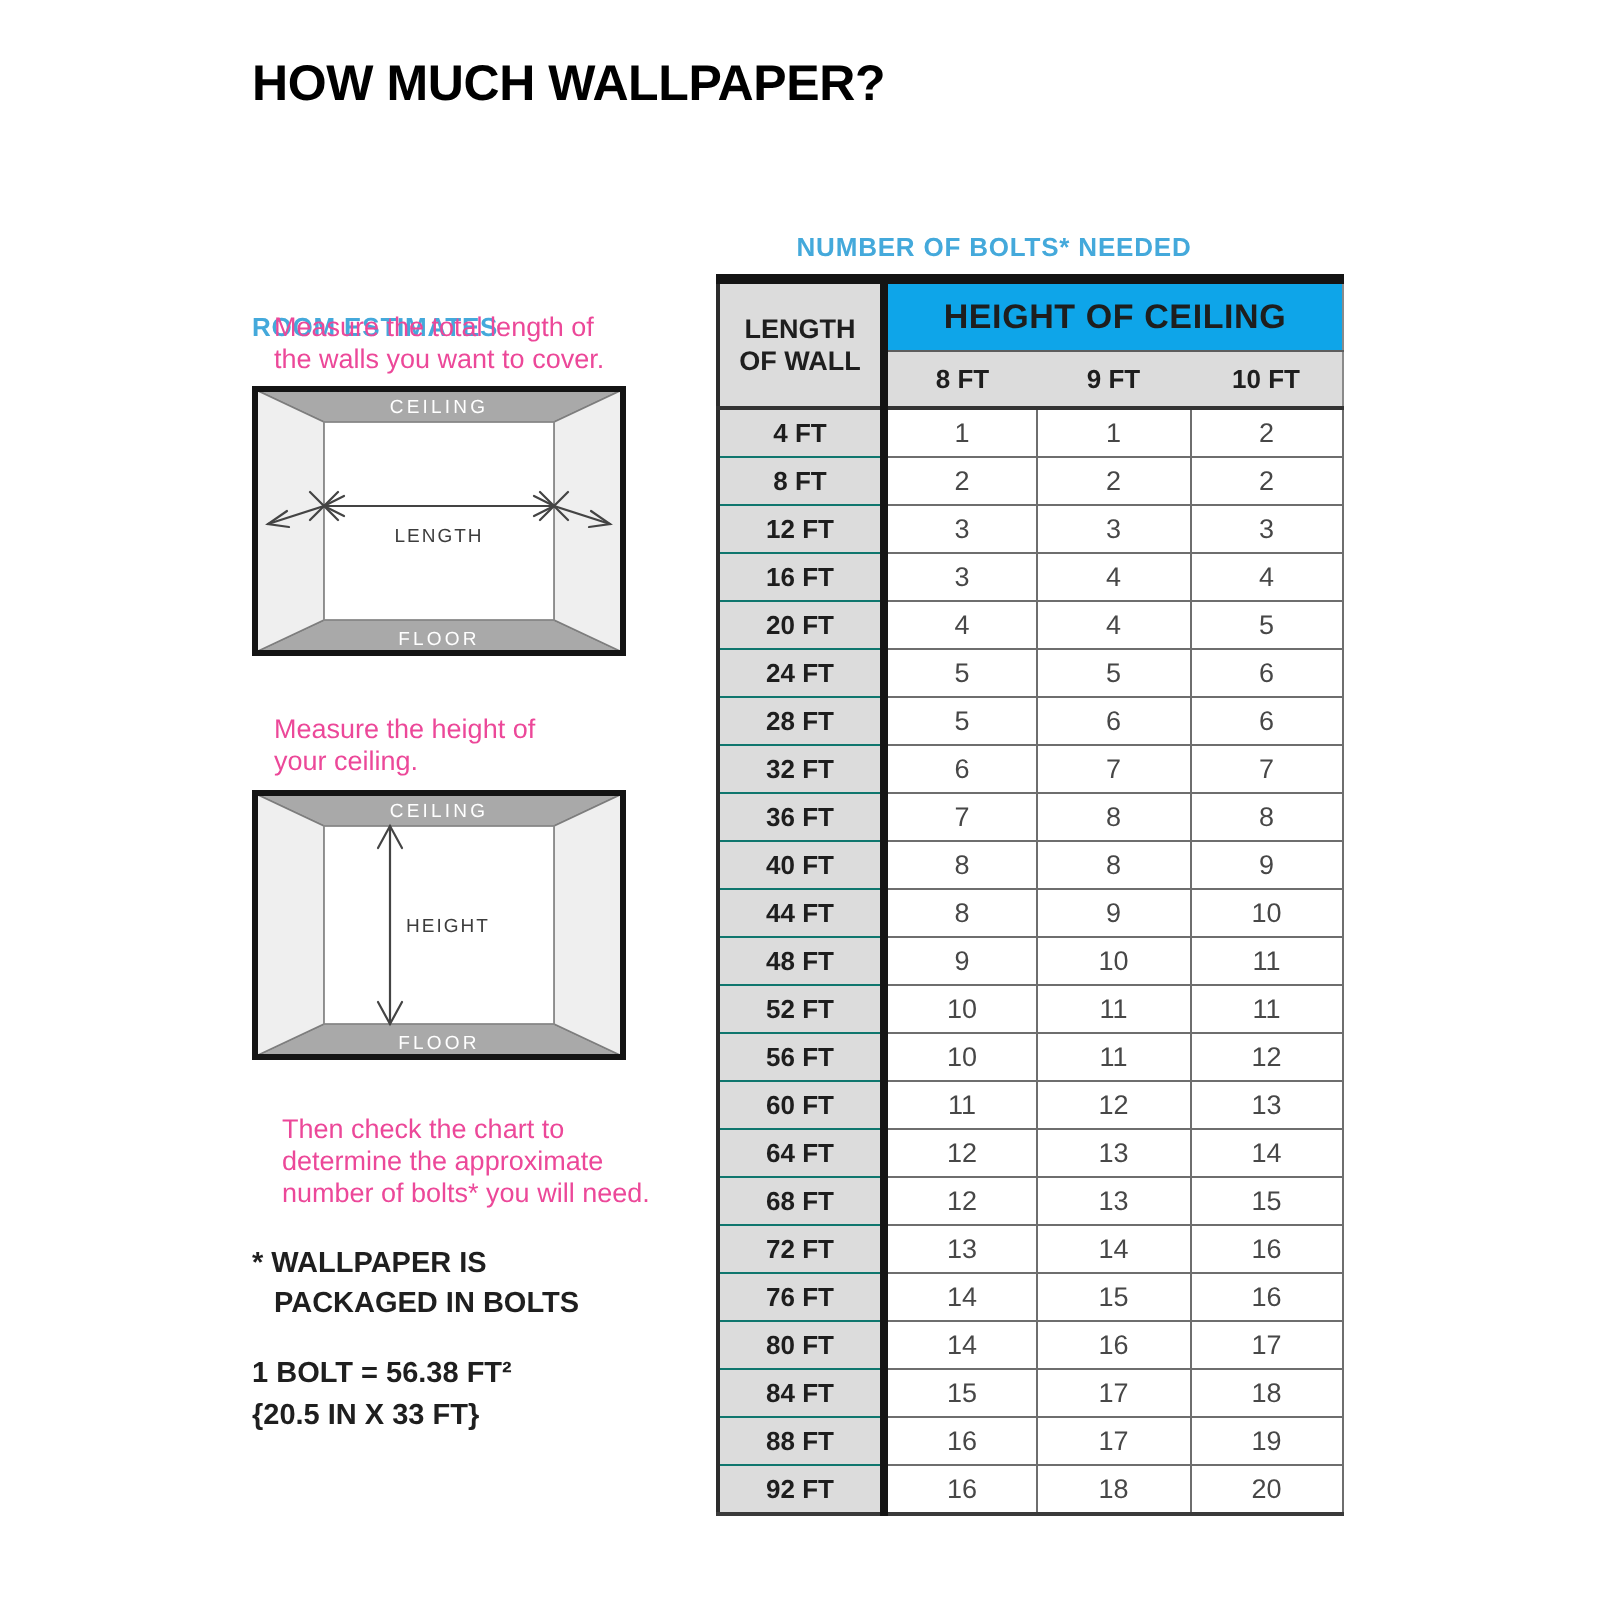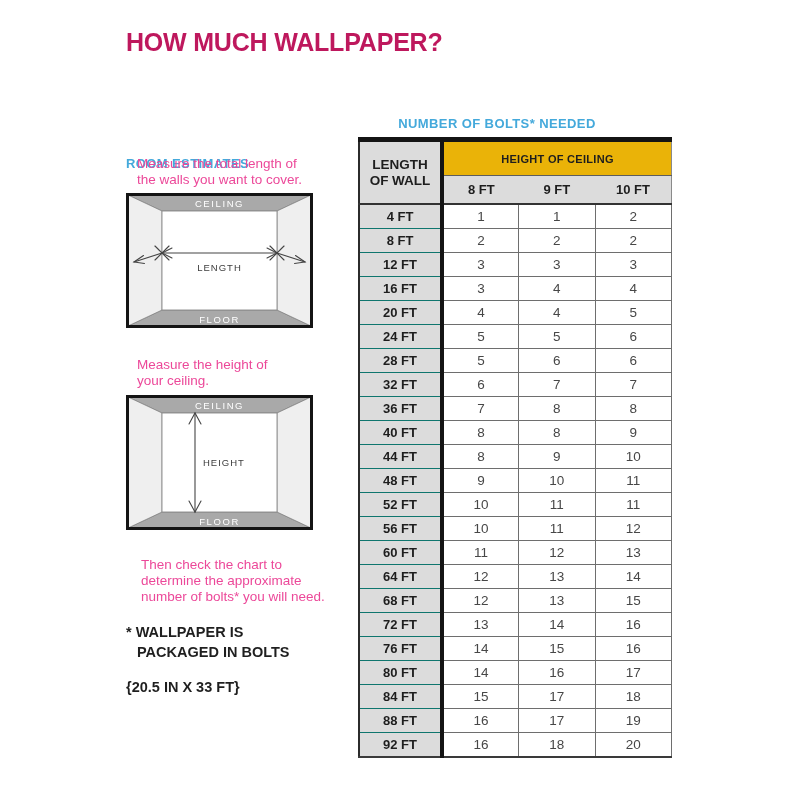--- a/index.html
+++ b/index.html
@@ -7,21 +7,21 @@
     width: 800px; height: 800px; background: #ffffff;
     font-family: "Liberation Sans", sans-serif;
     position: relative; overflow: hidden;
     -webkit-font-smoothing: antialiased;
   }
   .abs { position: absolute; }
 
   .page-title {
     left: 126px; top: 28px;
     font-size: 25px; font-weight: bold; letter-spacing: -0.2px;
-    color: #be185d; margin: 0;
+    color: #000000; margin: 0;
   }
   .section-heading {
     font-size: 13px; font-weight: bold; letter-spacing: 0.4px;
     color: #44a9db; margin: 0;
   }
   .room-heading { left: 126px; top: 116px; margin-top: 40px; }
   .table-heading { left: 330px; top: 116px; width: 334px; text-align: center; }
 
   .body-text {
     font-size: 13.5px; line-height: 16px; color: #ec4899;
@@ -56,22 +56,22 @@
   }
   table.bolts th, table.bolts td { padding: 0; text-align: center; vertical-align: middle; }
 
   th.wall-col-header {
     width: 80px; background: #dcdcdc; color: #1e1e1e;
     font-size: 13.5px; font-weight: bold; line-height: 16px;
     border-right: 4px solid #141414; border-bottom: 2px solid #333333;
     white-space: pre-line;
   }
   th.group-header {
-    background: #eab308; color: #1e1e1e; height: 33px;
-    font-size: 11px; font-weight: bold; letter-spacing: 0.3px;
+    background: #0ea5e9; color: #1e1e1e; height: 33px;
+    font-size: 17px; font-weight: bold; letter-spacing: 0.3px;
     border-bottom: 1px solid #5d5d5d;
   }
   tr.subhead th {
     background: #dcdcdc; color: #1e1e1e; height: 27px;
     font-size: 13px; font-weight: bold;
     border-bottom: 2px solid #333333; border-left: none; border-right: none;
   }
   table.bolts tbody th {
     background: #dcdcdc; color: #1e1e1e;
     font-size: 13px; font-weight: bold; height: 23px; line-height: 23px;
@@ -147,20 +147,21 @@
   <p class="abs body-text step3">Then check the chart to
 determine the approximate
 number of bolts* you will need.</p>
 
   <div class="abs footnote">
     <div class="line1">* WALLPAPER IS</div>
     <div class="line2">PACKAGED IN BOLTS</div>
   </div>
 
   <div class="abs bolt-info">
+    <div>1 BOLT = 56.38 FT²</div>
     <div>{20.5 IN X 33 FT}</div>
   </div>
 
   <h2 class="abs section-heading table-heading">NUMBER OF BOLTS* NEEDED</h2>
 
   <div class="abs bolts-table-wrap">
     <table class="bolts">
       <thead>
         <tr>
           <th class="wall-col-header" rowspan="2">LENGTH

